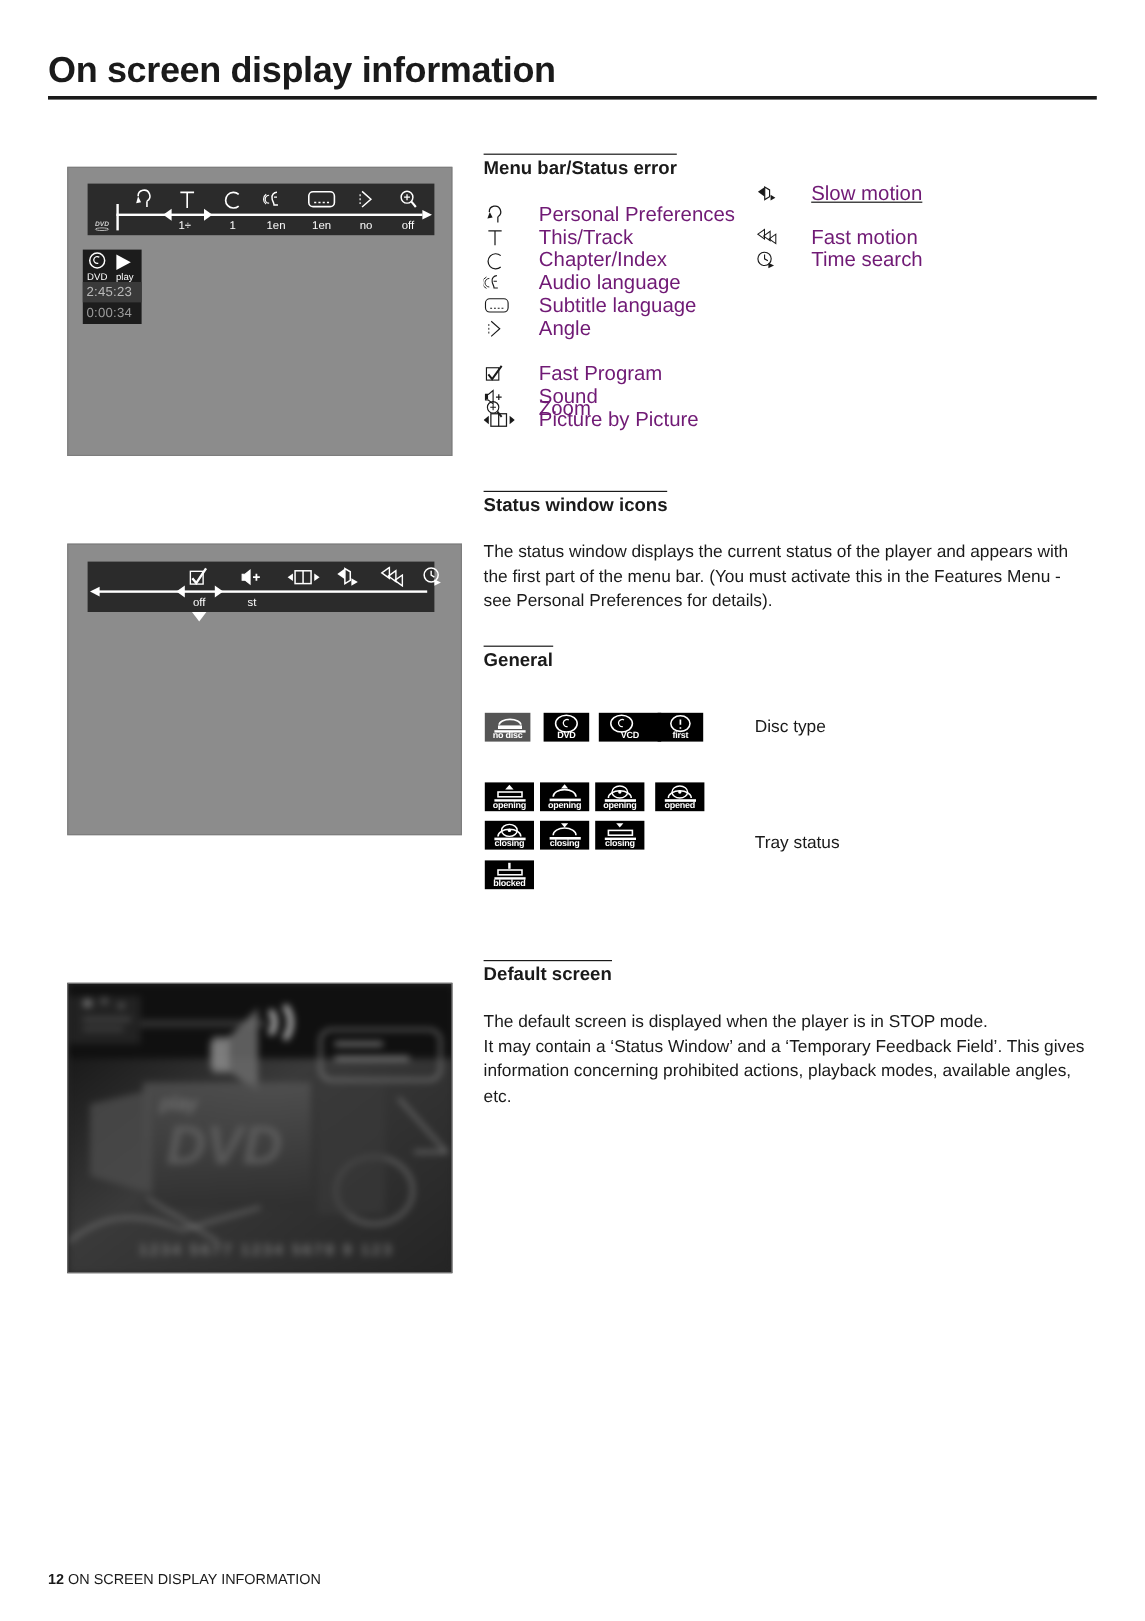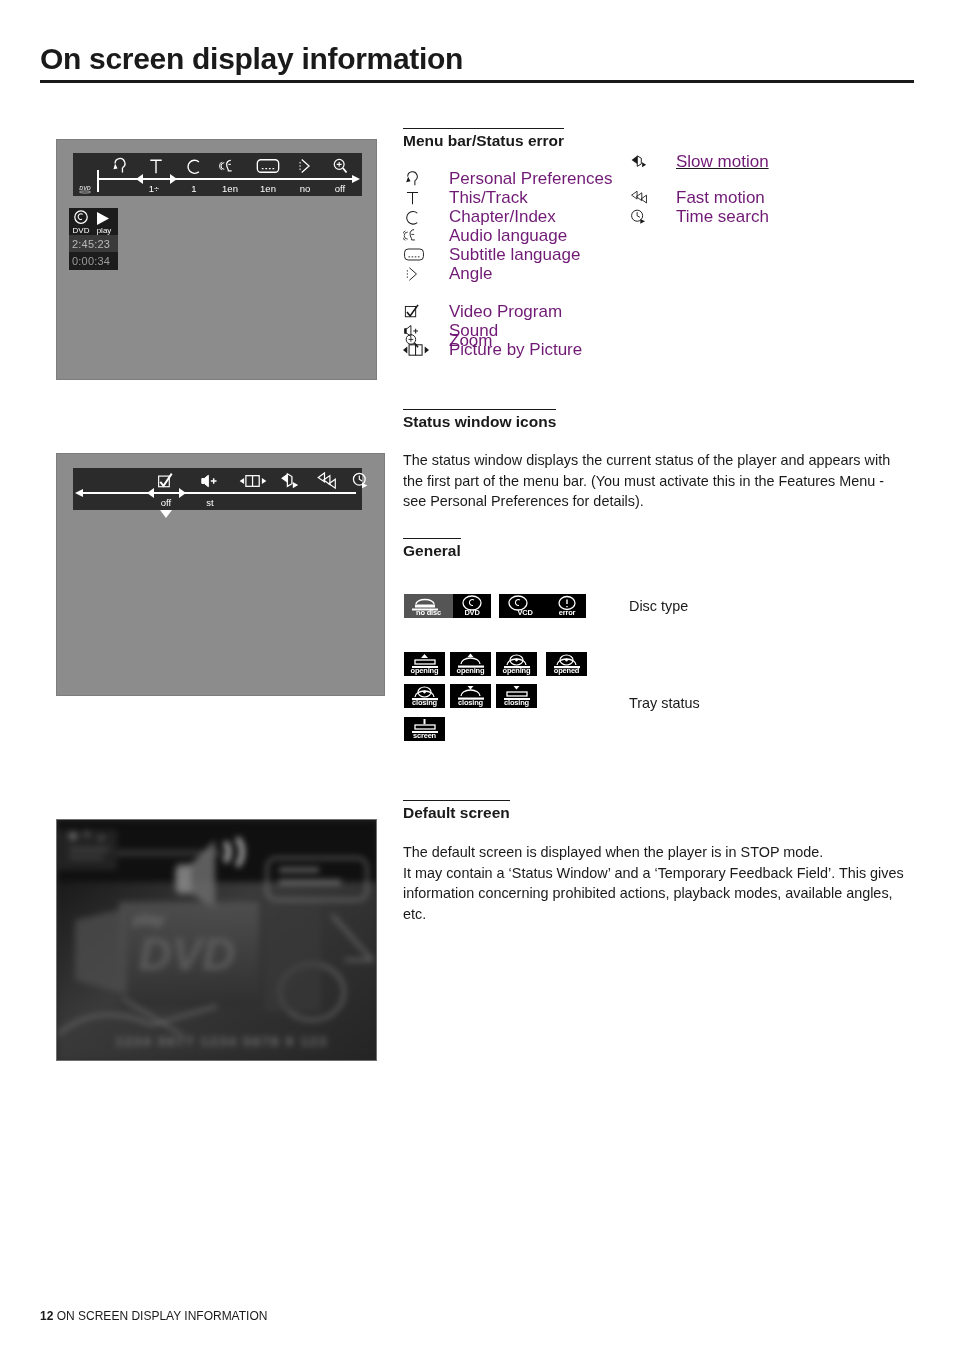--- a/index.html
+++ b/index.html
@@ -388,21 +388,21 @@
   <span class="legend-label">Zoom</span>
 </div>
 
 <div class="legend-row" style="left:403px; top:302px;">
   <span class="legend-icon">
     <svg viewBox="0 0 24 22" width="19" height="18" aria-hidden="true">
       <rect x="3" y="4" width="13" height="13" fill="none" stroke="#1a1a1a" stroke-width="1.2"></rect>
       <path d="M5 11 L9 16 L19 2" stroke="#1a1a1a" stroke-width="2.1" fill="none"></path>
     </svg>
   </span>
-  <span class="legend-label">Video Program</span>
+  <span class="legend-label">Fast Program</span>
 </div>
 
 <div class="legend-row" style="left:403px; top:321px;">
   <span class="legend-icon">
     <svg viewBox="0 0 24 22" width="19" height="18" aria-hidden="true">
       <path d="M2 8 h3 L10 4 v14 L5 14 H2 Z" fill="none" stroke="#1a1a1a" stroke-width="1.2"></path>
       <path d="M2.5 8.5 h2.2 v5 h-2.2 z" fill="#1a1a1a"></path>
       <path d="M13 11 h6 M16 8 v6" stroke="#1a1a1a" stroke-width="1.3"></path>
     </svg>
   </span>
@@ -515,21 +515,21 @@
     <div class="mb-val" style="left:80px; top:29px; width:26px;">off</div>
     <div class="mb-val" style="left:124px; top:29px; width:26px;">st</div>
   </div>
 </div>
 
 <div class="section-head" style="left:403px; top:409px;">Status window icons</div>
 <div class="body-text" style="left:403px; top:450px; width:508px;">The status window displays the current status of the player and appears with the first part of the menu bar. (You must activate this in the Features Menu - see Personal Preferences for details).</div>
 
 <div class="section-head" style="left:403px; top:538px;">General</div>
 
-<div class="chip sel" style="left:404px; top:594px; width:49px; height:24px;">
+<div class="chip sel" style="left:404px; top:594px; width:38px; height:24px;">
   <div class="chip-art">
     <svg viewBox="0 0 41 17" width="41" height="17" aria-hidden="true">
       <path d="M12 9 a9 4.5 0 0 1 18 0" fill="none" stroke="#fff" stroke-width="1.4"></path>
       <rect x="11" y="9.5" width="20" height="3" fill="#fff"></rect>
       <rect x="8" y="13.5" width="26" height="2" fill="#fff"></rect>
     </svg>
   </div>
   <div class="chip-txt">no disc</div>
 </div>
 <div class="chip" style="left:453px; top:594px; width:38px; height:24px;">
@@ -550,21 +550,21 @@
   </div>
   <div class="chip-txt">VCD</div>
 </div>
 <div class="chip" style="left:548px; top:594px; width:38px; height:24px;">
   <div class="chip-art">
     <svg viewBox="0 0 38 17" width="38" height="17" aria-hidden="true">
       <ellipse cx="19" cy="8" rx="8" ry="6.5" fill="none" stroke="#fff" stroke-width="1.3"></ellipse>
       <path d="M19 4.5 v4.5 M19 11 v1.3" stroke="#fff" stroke-width="1.4"></path>
     </svg>
   </div>
-  <div class="chip-txt">error</div>
+  <div class="chip-txt">first</div>
 </div>
 <div class="side-label" style="left:629px; top:598px;">Disc type</div>
 
 <div class="chip" style="left:404px; top:652px; width:41px; height:24px;">
   <div class="chip-art">
     <svg viewBox="0 0 41 17" width="41" height="17" aria-hidden="true">
       <path d="M20.5 1 L24 5 L17 5 Z" fill="#fff"></path>
       <rect x="11" y="7" width="20" height="4" fill="none" stroke="#fff" stroke-width="1.3"></rect>
       <rect x="8" y="13" width="26" height="2" fill="#fff"></rect>
     </svg>
@@ -638,21 +638,21 @@
 <div class="side-label" style="left:629px; top:695px;">Tray status</div>
 
 <div class="chip" style="left:404px; top:717px; width:41px; height:24px;">
   <div class="chip-art">
     <svg viewBox="0 0 41 17" width="41" height="17" aria-hidden="true">
       <rect x="19.5" y="1" width="2" height="5" fill="#fff"></rect>
       <rect x="11" y="7" width="20" height="4" fill="none" stroke="#fff" stroke-width="1.3"></rect>
       <rect x="8" y="13" width="26" height="2" fill="#fff"></rect>
     </svg>
   </div>
-  <div class="chip-txt">screen</div>
+  <div class="chip-txt">blocked</div>
 </div>
 
 <div class="section-head" style="left:403px; top:800px;">Default screen</div>
 <div class="body-text" style="left:403px; top:842px; width:505px; white-space:pre-line;">The default screen is displayed when the player is in STOP mode.
 It may contain a ‘Status Window’ and a ‘Temporary Feedback Field’. This gives information concerning prohibited actions, playback modes, available angles, etc.</div>
 
 <div class="photo" style="left:56px; top:819px; width:321px; height:242px;">
   <div class="photo-inner">
     <svg viewBox="0 0 321 242" width="321" height="242" preserveAspectRatio="none" aria-hidden="true">
       <defs>

